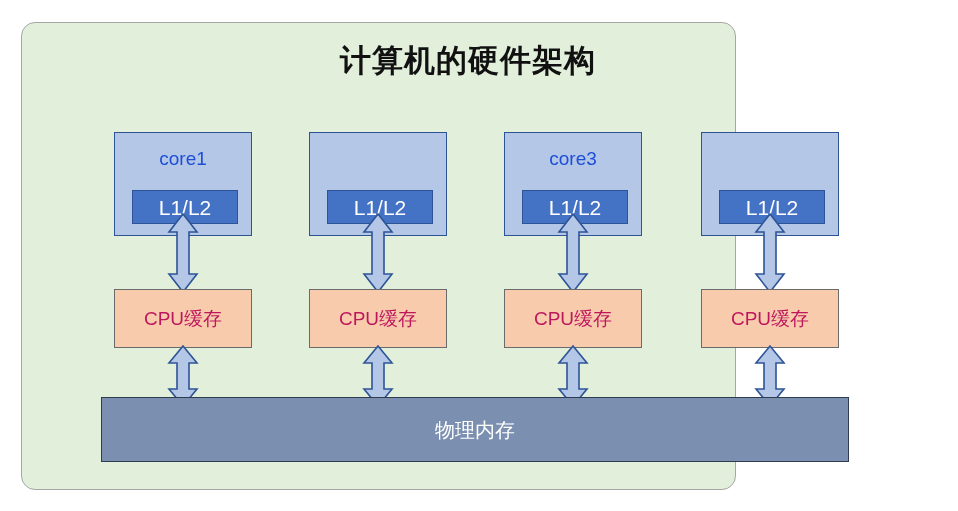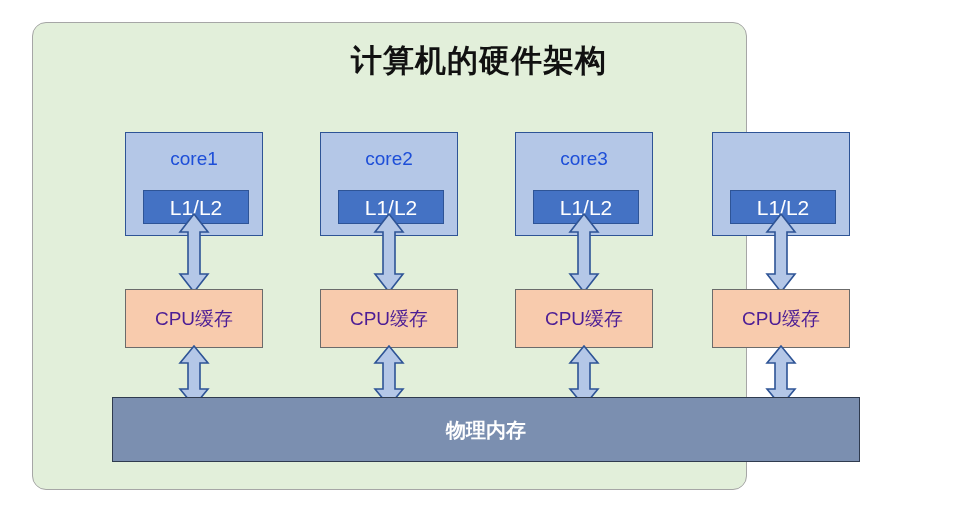--- a/index.html
+++ b/index.html
@@ -18,21 +18,21 @@
   #diagram-root {
     position: absolute;
     left: 0; top: 0;
     width: 958px;
     height: 511px;
   }
 
   
   .panel {
     position: absolute;
-    left: 32px;
+    left: 21px;
     top: 22px;
     width: 715px;
     height: 468px;
     box-sizing: border-box;
     background: #e2efda;
     border: 1px solid #a6a6a6;
     border-radius: 14px;
   }
 
   
@@ -102,35 +102,34 @@
   }
   .cpucache-label {
     position: absolute;
     left: 0;
     top: 0;
     width: 100%;
     height: 59px;
     line-height: 58px;
     text-align: center;
     font-size: 19px;
-    color: #4c1d95;
+    color: #be185d;
     white-space: nowrap;
   }
 
   
   .memory-bar {
     position: absolute;
     left: 112px;
     top: 396px;
     width: 748px;
     height: 65px;
     box-sizing: border-box;
     background: #7b8fb0;
     border: 1px solid #2f3b4f;
-    font-weight: bold;
   }
   .memory-label {
     position: absolute;
     left: 0;
     top: 0;
     width: 100%;
     height: 65px;
     line-height: 64px;
     text-align: center;
     font-size: 20px;
@@ -154,21 +153,20 @@
     <div class="title">计算机的硬件架构</div>
 
     <div class="core-box" style="left:92px; top:109px;">
       <div class="core-label">core1</div>
       <div class="cache-inner">
         <div class="cache-inner-label">L1/L2</div>
       </div>
     </div>
 
     <div class="core-box" style="left:287px; top:109px;">
-      <div class="core-label">core2</div>
       <div class="cache-inner">
         <div class="cache-inner-label">L1/L2</div>
       </div>
     </div>
 
     <div class="core-box" style="left:482px; top:109px;">
       <div class="core-label">core3</div>
       <div class="cache-inner">
         <div class="cache-inner-label">L1/L2</div>
       </div>

